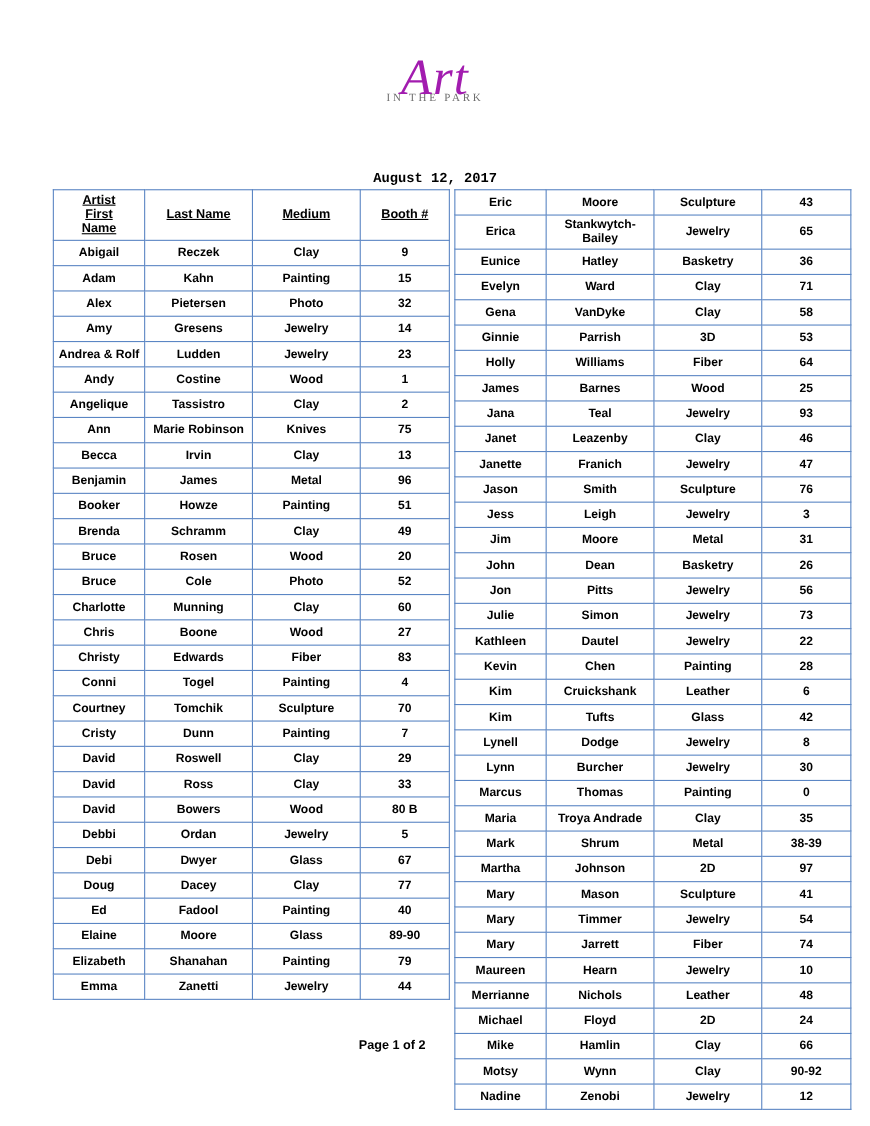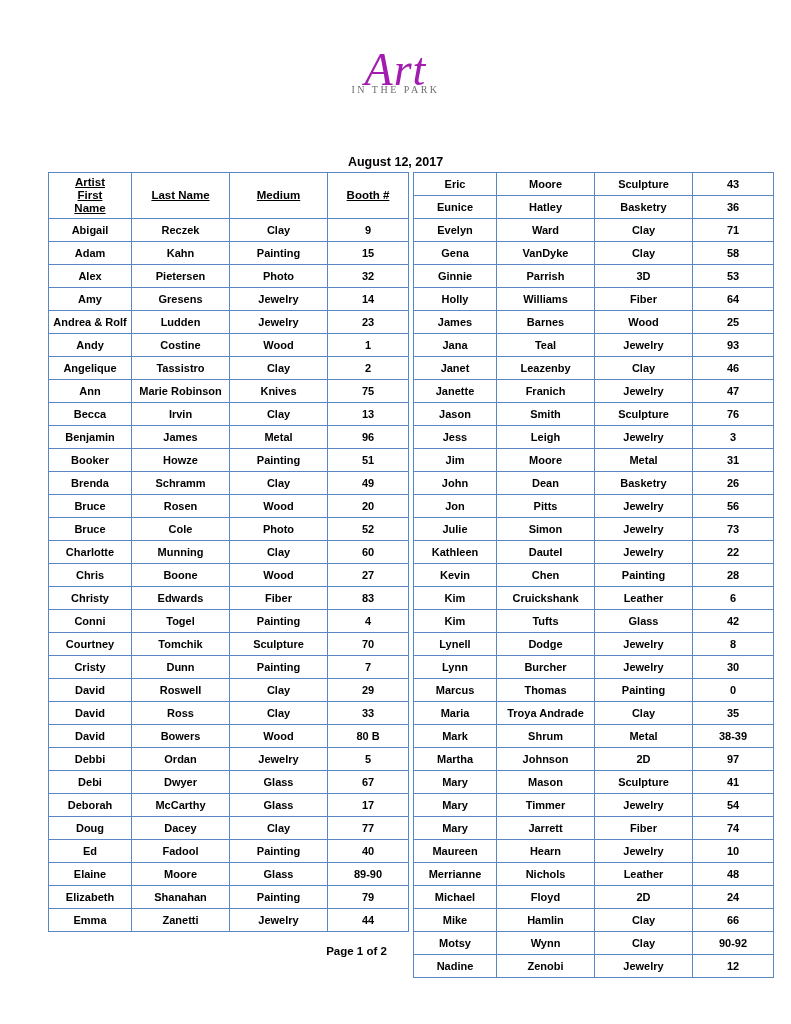--- a/index.html
+++ b/index.html
@@ -57,21 +57,21 @@
 
   
   .doc-date {
     position: absolute;
     top: 155px;
     left: 0;
     width: 791px;
     text-align: center;
     font-size: 12.5px;
     font-weight: bold;
-    font-family: Liberation Sans, sans-serif;
+    font-family: Liberation Mono, monospace;
   }
 
   
   table.listing {
     position: absolute;
     border-collapse: collapse;
     table-layout: fixed;
     font-size: 11px;
   }
   table.listing td, table.listing th {
@@ -297,26 +297,20 @@
           <td class="col-med">Jewelry</td>
           <td class="col-booth">5</td>
         </tr>
         <tr>
           <td class="col-first">Debi</td>
           <td class="col-last">Dwyer</td>
           <td class="col-med">Glass</td>
           <td class="col-booth">67</td>
         </tr>
         <tr>
-          <td class="col-first">Deborah</td>
-          <td class="col-last">McCarthy</td>
-          <td class="col-med">Glass</td>
-          <td class="col-booth">17</td>
-        </tr>
-        <tr>
           <td class="col-first">Doug</td>
           <td class="col-last">Dacey</td>
           <td class="col-med">Clay</td>
           <td class="col-booth">77</td>
         </tr>
         <tr>
           <td class="col-first">Ed</td>
           <td class="col-last">Fadool</td>
           <td class="col-med">Painting</td>
           <td class="col-booth">40</td>
@@ -343,20 +337,26 @@
   </table>
 
   <table class="listing" id="right-table">
     <tbody id="right-body">
         <tr>
           <td class="col-first">Eric</td>
           <td class="col-last">Moore</td>
           <td class="col-med">Sculpture</td>
           <td class="col-booth">43</td>
         </tr>
+        <tr class="tall-row">
+          <td class="col-first">Erica</td>
+          <td class="col-last">Stankwytch-Bailey</td>
+          <td class="col-med">Jewelry</td>
+          <td class="col-booth">65</td>
+        </tr>
         <tr>
           <td class="col-first">Eunice</td>
           <td class="col-last">Hatley</td>
           <td class="col-med">Basketry</td>
           <td class="col-booth">36</td>
         </tr>
         <tr>
           <td class="col-first">Evelyn</td>
           <td class="col-last">Ward</td>
           <td class="col-med">Clay</td>

